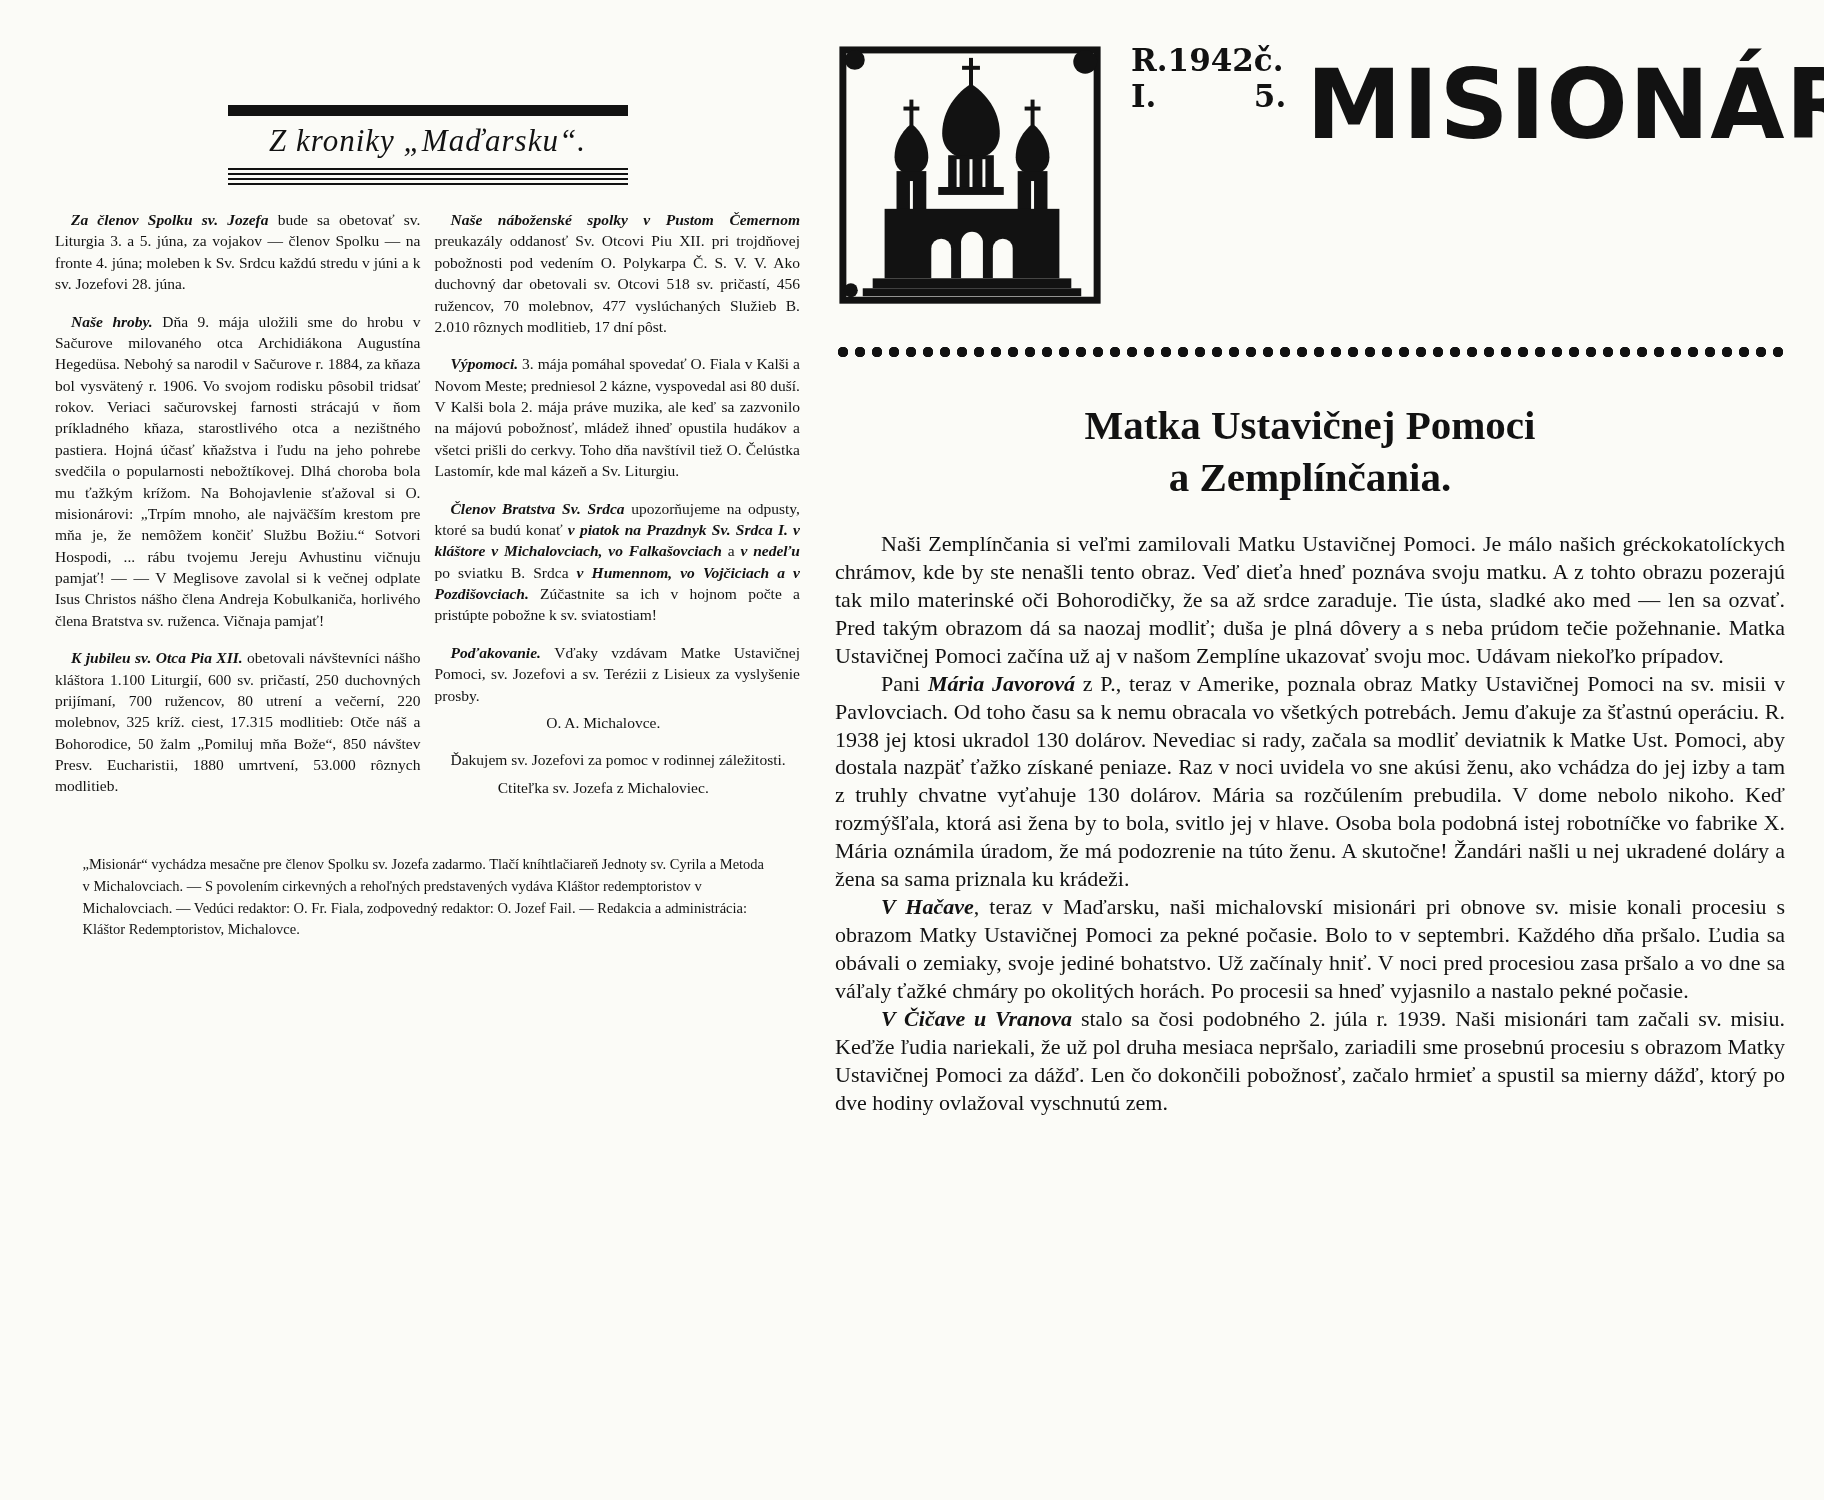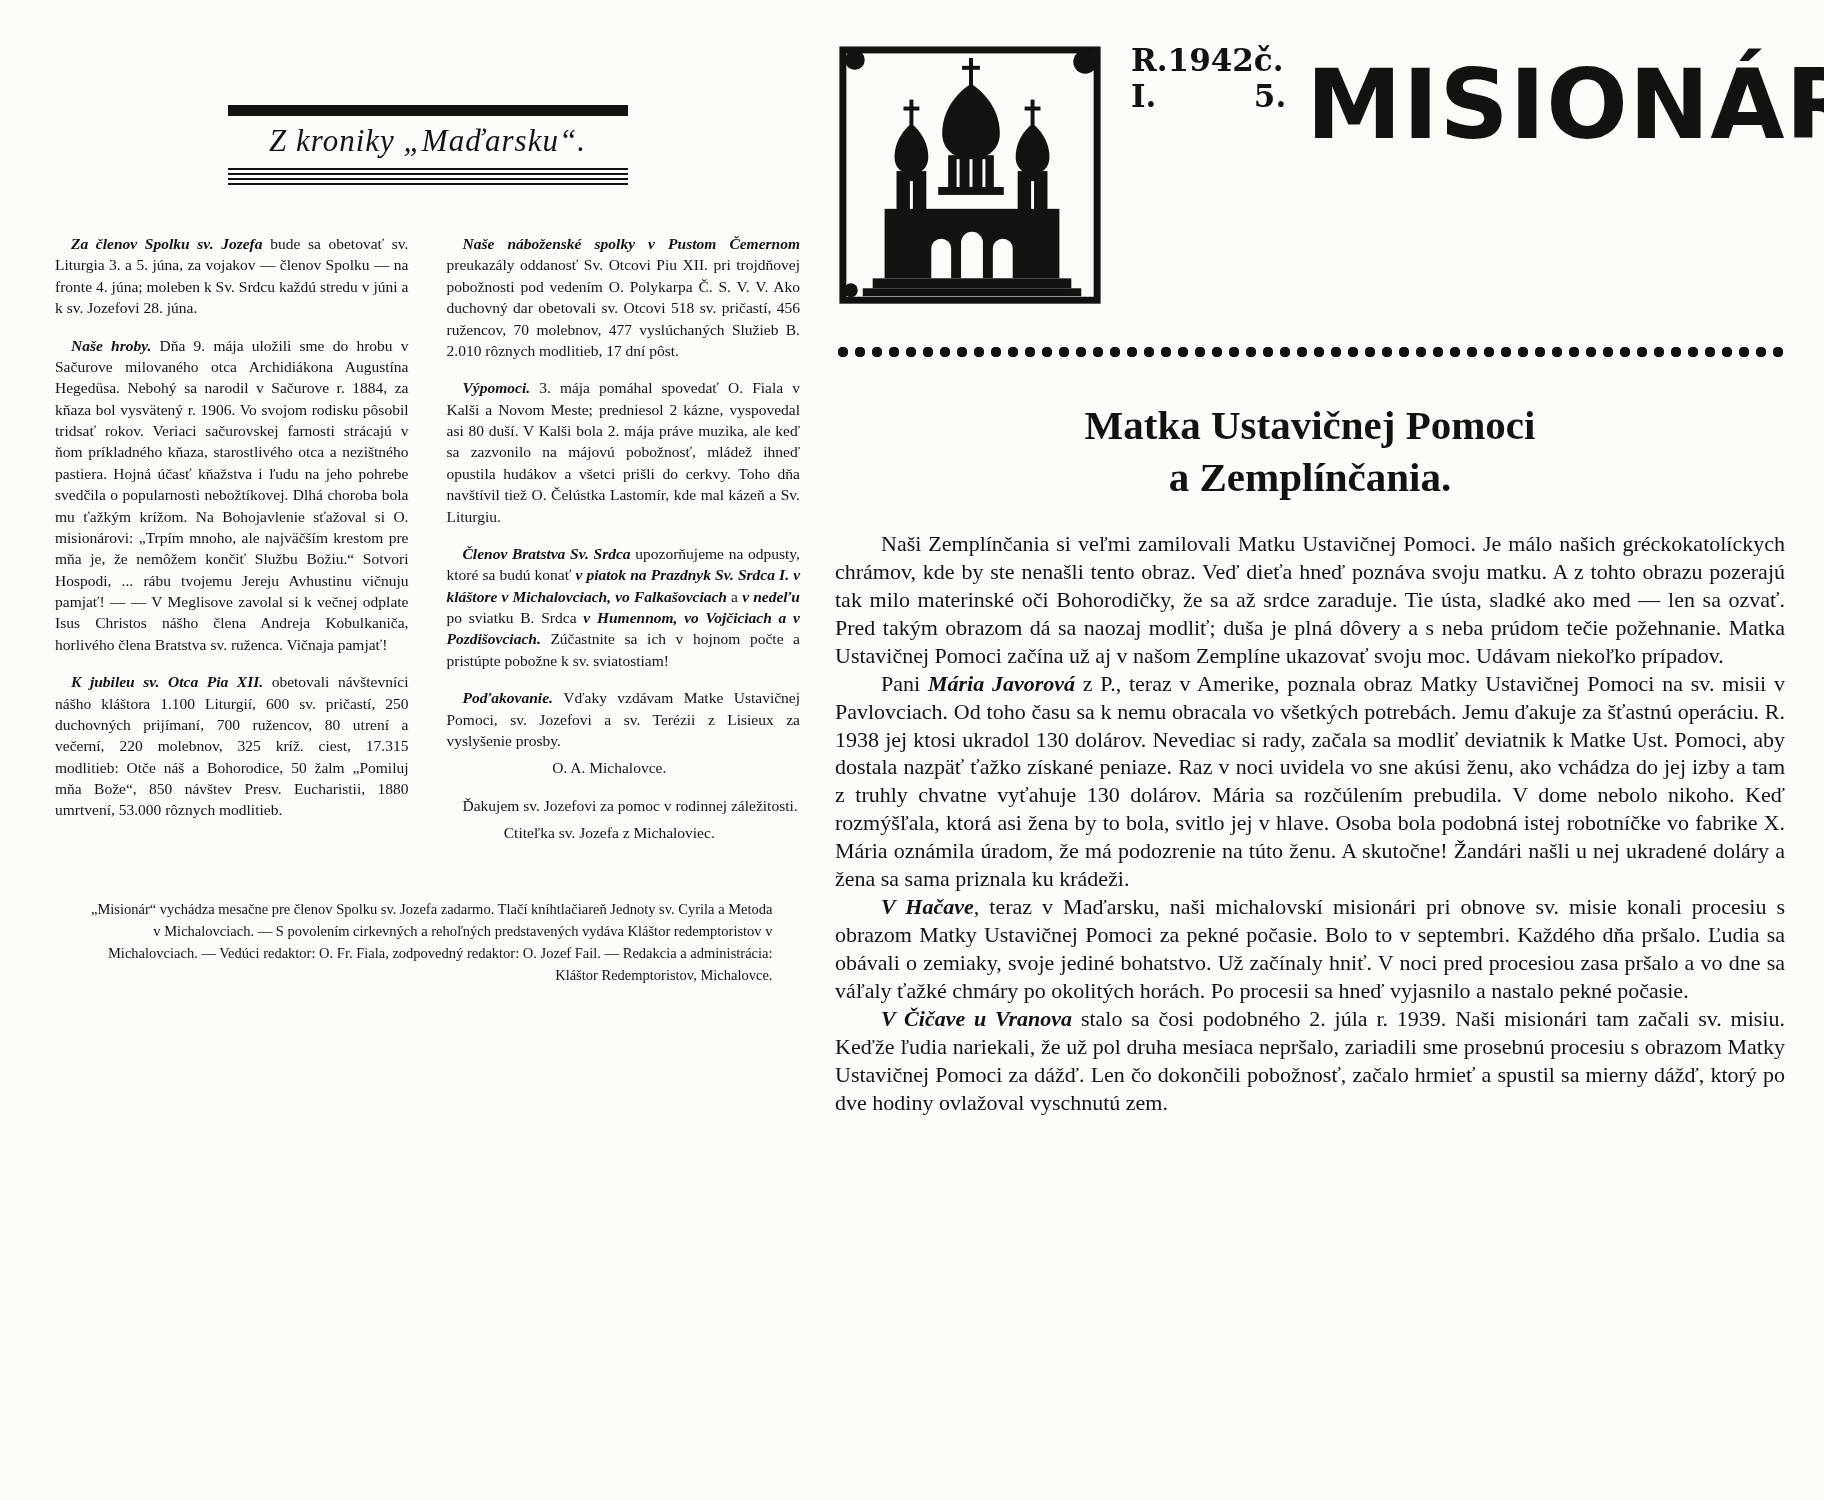--- a/index.html
+++ b/index.html
@@ -13,27 +13,27 @@
   }
   .spread { display: flex; width: 100%; height: 100%; }
 
   
   .page-left { width: 745px; margin-left: 55px; padding-top: 105px; }
   .kronika-header { width: 400px; margin: 0 auto; text-align: center; }
   .rule-top { border-top: 9px solid #121212; border-bottom: 2px solid #121212; height: 6px; margin-bottom: 7px; }
   .kronika-title { font-style: italic; font-size: 31px; font-weight: normal; margin: 2px 0 9px; letter-spacing: 1px; white-space: nowrap; }
   .rule-bottom { height: 17px; background: repeating-linear-gradient(to bottom, #121212 0 2px, transparent 2px 5px); }
 
-  .columns { display: flex; gap: 38px; margin-top: 48px; }
+  .columns { display: flex; gap: 14px; margin-top: 24px; }
   .col { flex: 1; font-size: 15.5px; line-height: 1.38; text-align: justify; }
   .col p.para { margin: 0 0 16px; text-indent: 16px; }
   .lead { font-weight: bold; font-style: italic; }
   .sig { text-align: center; padding-right: 28px; margin: -10px 0 16px; font-size: 15.5px; }
 
-  .imprint { width: 690px; margin: 40px auto 0; font-size: 14.5px; line-height: 1.5; text-align: right; }
+  .imprint { width: 690px; margin: 40px auto 0; font-size: 14.5px; line-height: 1.5; text-align: left; }
 
   
   .page-right { width: 950px; margin-left: 35px; padding-top: 42px; }
   .mast-block { display: flex; }
   .church { width: 272px; height: 288px; flex: none; }
   .mast-right { flex: 1; margin-left: 22px; display: flex; flex-direction: row; }
   .issue-line { display: flex; justify-content: space-between; font-weight: bold; font-size: 31px; font-family: "DejaVu Serif", serif; padding: 0 6px 0 2px; }
   .thick-rule { height: 8px; background: #121212; margin: 10px 0 2px; }
   .masthead { font-family: "DejaVu Sans", sans-serif; font-weight: bold; font-size: 96px; line-height: 1.04; letter-spacing: 1px; margin: 14px; white-space: nowrap; }
   .subtitle-box { border: 7px solid #ef4444; margin-top: 10px; padding: 6px 12px 8px; font-size: 27px; line-height: 1.3; letter-spacing: 1.5px; }

